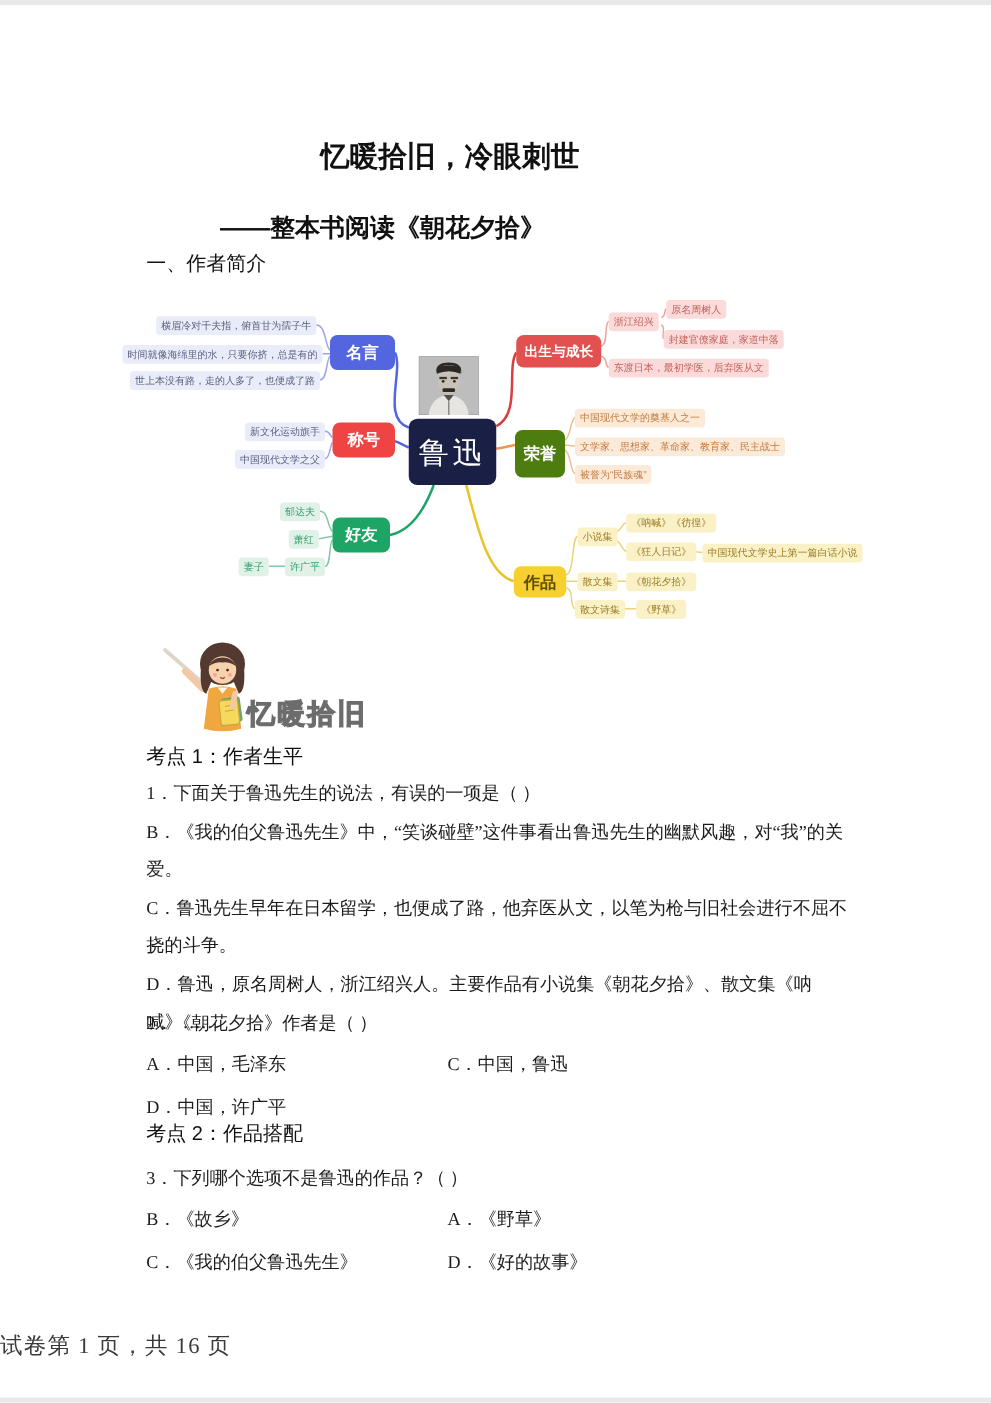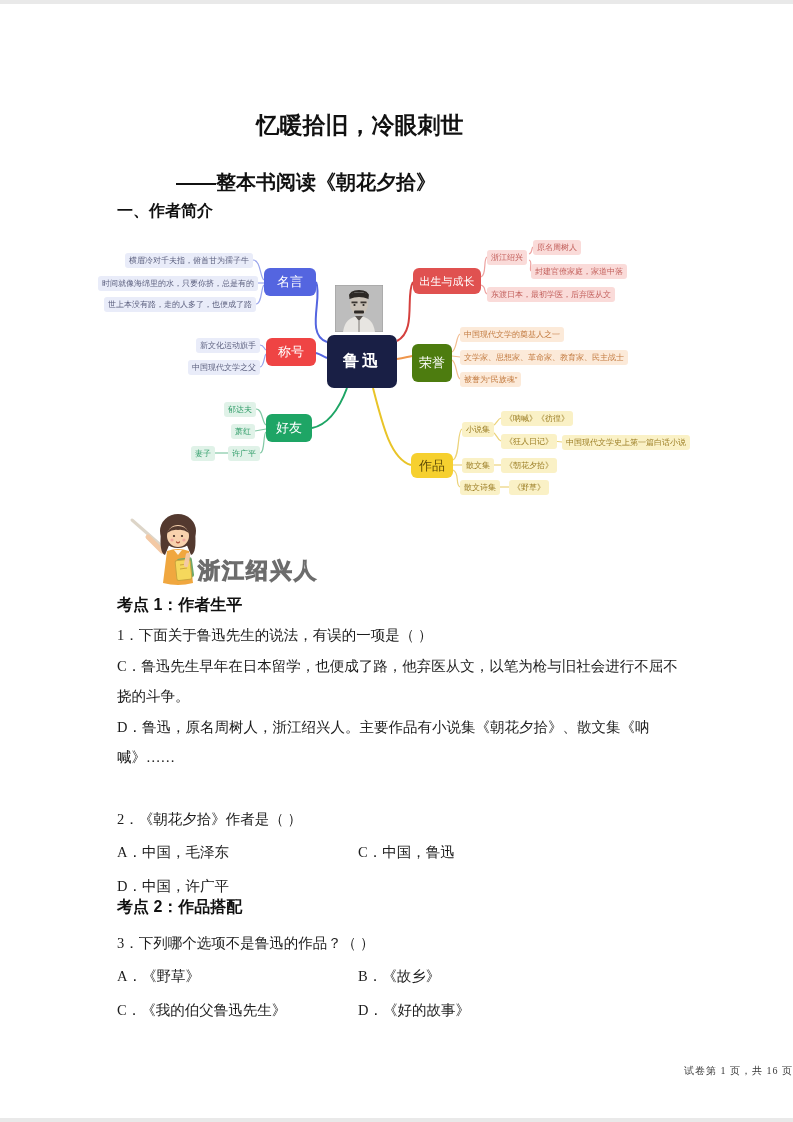--- a/index.html
+++ b/index.html
@@ -11,47 +11,47 @@
   .doc-title{
     position:absolute;top:110px;left:0;width:720px;text-align:center;
     font-family:"Liberation Sans","DejaVu Sans",sans-serif;font-weight:700;font-size:23px;color:#111;
   }
   .doc-subtitle{
     position:absolute;top:169px;left:0;width:612px;text-align:center;
     font-family:"Liberation Sans","DejaVu Sans",sans-serif;font-weight:700;font-size:20px;color:#111;
   }
   .sec-heading{
     position:absolute;left:117px;
-    font-family:"Liberation Sans","DejaVu Sans",sans-serif;font-weight:700;font-size:16px;color:#111;
+    font-family:"Liberation Sans","DejaVu Sans",sans-serif;font-weight:400;font-size:16px;color:#111;
   }
   
   .mindmap{position:absolute;left:95px;top:237px;width:600px;height:278px;}
   .mindmap svg.links{position:absolute;left:0;top:0;}
   .mm-node{
     position:absolute;box-sizing:border-box;display:flex;align-items:center;justify-content:center;
     font-family:"Liberation Sans","DejaVu Sans",sans-serif;white-space:nowrap;
   }
   .mm-center{
-    border-radius:7px;background:#191f45;color:#fff;font-weight:700;font-size:16px;letter-spacing:3px;
-  }
-  .mm-branch{border-radius:6px;color:#fff;font-weight:400;font-size:13px;}
+    border-radius:7px;background:#191f45;color:#fff;font-weight:400;font-size:24px;letter-spacing:3px;
+  }
+  .mm-branch{border-radius:6px;color:#fff;font-weight:700;font-size:13px;}
   .mm-leaf{border-radius:3px;font-size:8px;line-height:11px;padding:2px 4px;}
   .photo{position:absolute;}
   
   .banner-text{
     position:absolute;left:198px;top:556px;
     font-family:"Liberation Sans","DejaVu Sans",sans-serif;font-weight:700;font-size:22px;
     color:#efefef;-webkit-text-stroke:1px #6c6c6c;letter-spacing:2px;
   }
   .qblock{position:absolute;left:117px;width:575px;font-size:14.5px;line-height:30.5px;color:#1c1c1c;font-family:Liberation Serif, serif;}
   .qline{display:block;}
   .opt-grid{display:grid;grid-template-columns:241px auto;line-height:34px;}
   .footer{
-    position:absolute;top:1064px;left:0;width:793px;text-align:right;
-    font-size:10px;color:#3a3a3a;letter-spacing:1px;
+    position:absolute;top:1064px;left:0;width:793px;text-align:left;
+    font-size:18px;color:#3a3a3a;letter-spacing:1px;
   }
   .teacher{position:absolute;left:126px;top:503px;}
 </style>
 </head>
 <body>
 
 <div class="edge" style="top:0"></div>
 <div class="edge" style="top:1118px"></div>
 
 <div class="doc-title">忆暖拾旧，冷眼刺世</div>
@@ -168,44 +168,45 @@
   <circle cx="58" cy="37" r="1.6" fill="#f2a7a0"></circle>
   <path d="M 50.5 39 Q 52 40.5 53.5 39" stroke="#b0543f" stroke-width="1.2" fill="none" stroke-linecap="round"></path>
   <path d="M 41 48 Q 52 44 63 48 L 67 80 Q 52 84 37 80 Z" fill="#f0a73f"></path>
   <path d="M 48 47 L 52 52 L 56 47 Z" fill="#fdf4e4"></path>
   <rect x="52" y="55" width="15" height="20" rx="2" transform="rotate(-8 59 65)" fill="#6fa86b"></rect>
   <rect x="50" y="57" width="15" height="20" rx="2" transform="rotate(-6 57 67)" fill="#f5d85c" stroke="#caa53e" stroke-width="1"></rect>
   <line x1="54" y1="62" x2="61" y2="61" stroke="#caa53e" stroke-width="1"></line>
   <line x1="54" y1="66" x2="61" y2="65" stroke="#caa53e" stroke-width="1"></line>
   <line x1="62" y1="52" x2="60" y2="62" stroke="#f3c9a5" stroke-width="4.5" stroke-linecap="round"></line>
 </svg>
-<div class="banner-text">浙江绍兴人</div>
+<div class="banner-text">忆暖拾旧</div>
 
 <div class="sec-heading" style="top:595px">考点 1：作者生平</div>
 
 <div class="qblock" style="top:620px">
   <span class="qline">1．下面关于鲁迅先生的说法，有误的一项是（  ）</span>
+  <span class="qline">B．《我的伯父鲁迅先生》中，“笑谈碰壁”这件事看出鲁迅先生的幽默风趣，对“我”的关爱。</span>
   <span class="qline">C．鲁迅先生早年在日本留学，也便成了路，他弃医从文，以笔为枪与旧社会进行不屈不挠的斗争。</span>
   <span class="qline">D．鲁迅，原名周树人，浙江绍兴人。主要作品有小说集《朝花夕拾》、散文集《呐喊》……</span>
 </div>
 
 <div class="qblock" style="top:804px">
   <span class="qline">2．《朝花夕拾》作者是（  ）</span>
   <div class="opt-grid">
     <span>A．中国，毛泽东</span>
     <span>C．中国，鲁迅</span>
     <span>D．中国，许广平</span>
   </div>
 </div>
 
 <div class="sec-heading" style="top:897px">考点 2：作品搭配</div>
 
 <div class="qblock" style="top:928px">
   <span class="qline">3．下列哪个选项不是鲁迅的作品？（  ）</span>
   <div class="opt-grid">
+    <span>B．《故乡》</span>
     <span>A．《野草》</span>
-    <span>B．《故乡》</span>
     <span>C．《我的伯父鲁迅先生》</span>
     <span>D．《好的故事》</span>
   </div>
 </div>
 
 <div class="footer">试卷第 1 页，共 16 页</div>
 
 </body></html>

